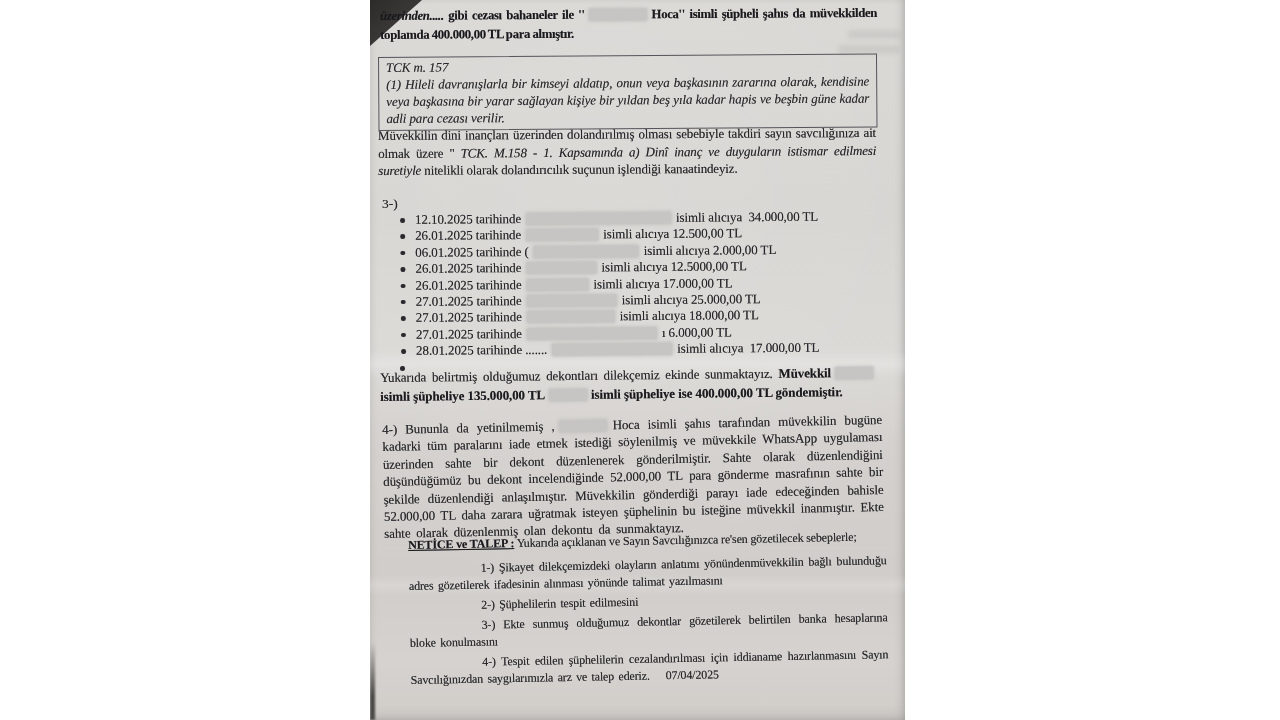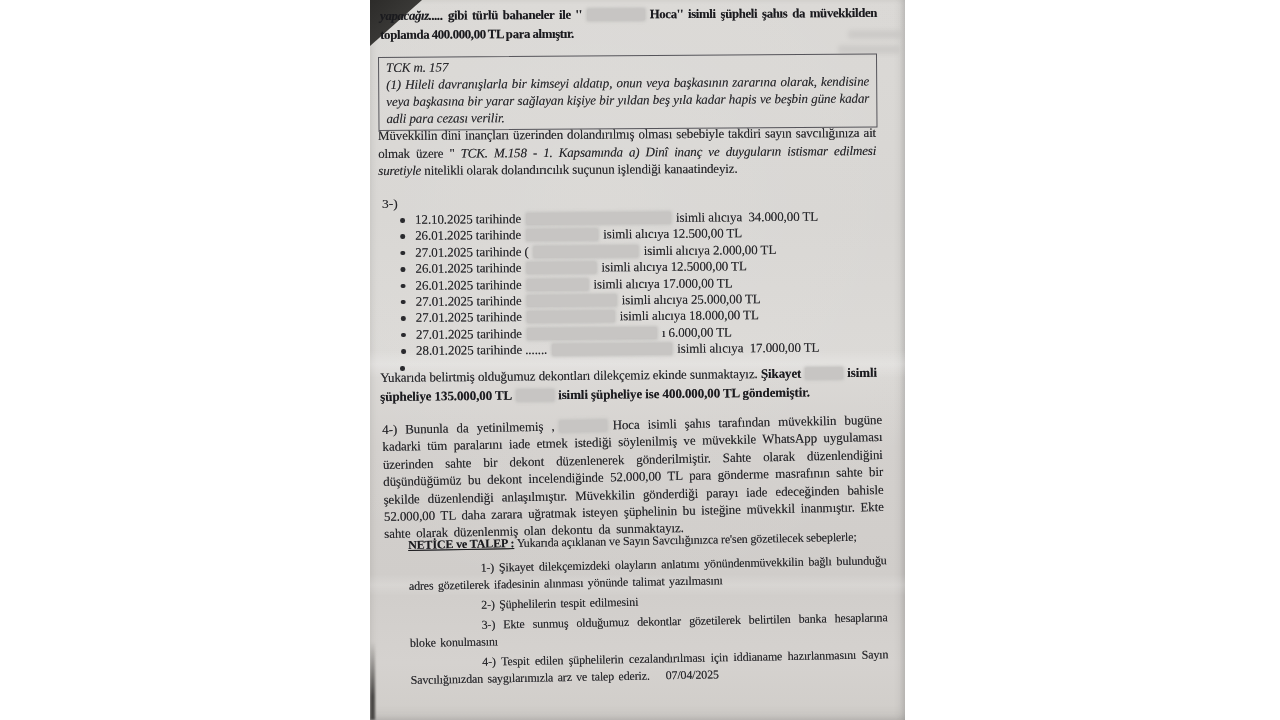--- a/index.html
+++ b/index.html
@@ -144,46 +144,46 @@
 <div class="canvas">
   <div class="photo">
 
     <div class="corner-dark"></div>
     <div class="stamp s1"></div>
     <div class="stamp s2"></div>
     <div class="crease c1"></div>
     <div class="crease c2"></div>
     <div class="edge-sliver"></div>
 
-    <p class="para1"><span class="lead">yapacağız.....</span><span> gibi türlü bahaneler ile ''</span> <span class="redact" style="width:58px"></span> <span>Hoca'' isimli şüpheli şahıs da müvekkilden toplamda 400.000,00 TL para almıştır.</span></p>
+    <p class="para1"><span class="lead">üzerinden.....</span><span> gibi cezası bahaneler ile ''</span> <span class="redact" style="width:58px"></span> <span>Hoca'' isimli şüpheli şahıs da müvekkilden toplamda 400.000,00 TL para almıştır.</span></p>
 
     <div class="tckbox">
       <p class="tck-title">TCK m. 157</p>
       <p class="tck-body">(1) Hileli davranışlarla bir kimseyi aldatıp, onun veya başkasının zararına olarak, kendisine veya başkasına bir yarar sağlayan kişiye bir yıldan beş yıla kadar hapis ve beşbin güne kadar adli para cezası verilir.</p>
     </div>
 
     <p class="para2"><span>Müvekkilin dini inançları üzerinden dolandırılmış olması sebebiyle takdiri sayın savcılığınıza ait olmak üzere " </span><span class="it">TCK. M.158 - 1. Kapsamında a) Dinî inanç ve duyguların istismar edilmesi suretiyle</span><span> nitelikli olarak dolandırıcılık suçunun işlendiği kanaatindeyiz.</span></p>
 
     <p class="list-heading">3-)</p>
 
     <ul class="transfer-list">
       <li class="row"><span class="dot"></span><span>12.10.2025 tarihinde</span><span class="redact" style="width:145px"></span><span>isimli alıcıya &nbsp;34.000,00 TL</span></li>
       <li class="row"><span class="dot"></span><span>26.01.2025 tarihinde</span><span class="redact" style="width:72px"></span><span>isimli alıcıya 12.500,00 TL</span></li>
-      <li class="row"><span class="dot"></span><span>27.01.2025 tarihinde (</span><span class="redact" style="width:105px"></span><span>isimli alıcıya 2.000,00 TL</span></li>
+      <li class="row"><span class="dot"></span><span>06.01.2025 tarihinde (</span><span class="redact" style="width:105px"></span><span>isimli alıcıya 2.000,00 TL</span></li>
       <li class="row"><span class="dot"></span><span>26.01.2025 tarihinde</span><span class="redact" style="width:70px"></span><span>isimli alıcıya 12.5000,00 TL</span></li>
       <li class="row"><span class="dot"></span><span>26.01.2025 tarihinde</span><span class="redact" style="width:62px"></span><span>isimli alıcıya 17.000,00 TL</span></li>
       <li class="row"><span class="dot"></span><span>27.01.2025 tarihinde</span><span class="redact" style="width:90px"></span><span>isimli alıcıya 25.000,00 TL</span></li>
       <li class="row"><span class="dot"></span><span>27.01.2025 tarihinde</span><span class="redact" style="width:88px"></span><span>isimli alıcıya 18.000,00 TL</span></li>
       <li class="row"><span class="dot"></span><span>27.01.2025 tarihinde</span><span class="redact" style="width:130px"></span><span>ı 6.000,00 TL</span></li>
       <li class="row"><span class="dot"></span><span>28.01.2025 tarihinde .......</span><span class="redact" style="width:120px"></span><span>isimli alıcıya &nbsp;17.000,00 TL</span></li>
     </ul>
 
     <span class="lone-bullet"></span>
 
-    <p class="summary"><span>Yukarıda belirtmiş olduğumuz dekontları dilekçemiz ekinde sunmaktayız. </span><span class="b">Şikayet</span><span class="redact" style="width:38px"></span><span class="b">isimli şüpheliye 135.000,00 TL</span><span class="redact" style="width:38px"></span><span class="b">isimli şüpheliye ise 400.000,00 TL göndemiştir.</span></p>
+    <p class="summary"><span>Yukarıda belirtmiş olduğumuz dekontları dilekçemiz ekinde sunmaktayız. </span><span class="b">Müvekkil</span><span class="redact" style="width:38px"></span><span class="b">isimli şüpheliye 135.000,00 TL</span><span class="redact" style="width:38px"></span><span class="b">isimli şüpheliye ise 400.000,00 TL göndemiştir.</span></p>
 
     <p class="para4"><span>4-) Bununla da yetinilmemiş ,</span><span class="redact" style="width:48px"></span><span>Hoca isimli şahıs tarafından müvekkilin bugüne kadarki tüm paralarını iade etmek istediği söylenilmiş ve müvekkile WhatsApp uygulaması üzerinden sahte bir dekont düzenlenerek gönderilmiştir. Sahte olarak düzenlendiğini düşündüğümüz bu dekont incelendiğinde 52.000,00 TL para gönderme masrafının sahte bir şekilde düzenlendiği anlaşılmıştır. Müvekkilin gönderdiği parayı iade edeceğinden bahisle 52.000,00 TL daha zarara uğratmak isteyen şüphelinin bu isteğine müvekkil inanmıştır. Ekte sahte olarak düzenlenmiş olan dekontu da sunmaktayız.</span></p>
 
     <div class="netice">
       <p class="nhead"><span class="b">NETİCE ve TALEP :</span><span> Yukarıda açıklanan ve Sayın Savcılığınızca re'sen gözetilecek sebeplerle;</span></p>
       <p class="nitem">1-) Şikayet dilekçemizdeki olayların anlatımı yönündenmüvekkilin bağlı bulunduğu adres gözetilerek ifadesinin alınması yönünde talimat yazılmasını</p>
       <p class="nitem">2-) Şüphelilerin tespit edilmesini</p>
       <p class="nitem">3-) Ekte sunmuş olduğumuz dekontlar gözetilerek belirtilen banka hesaplarına bloke konulmasını</p>
       <p class="nitem"><span>4-) Tespit edilen şüphelilerin cezalandırılması için iddianame hazırlanmasını Sayın Savcılığınızdan saygılarımızla arz ve talep ederiz.</span><span class="ndate">07/04/2025</span></p>
     </div>

